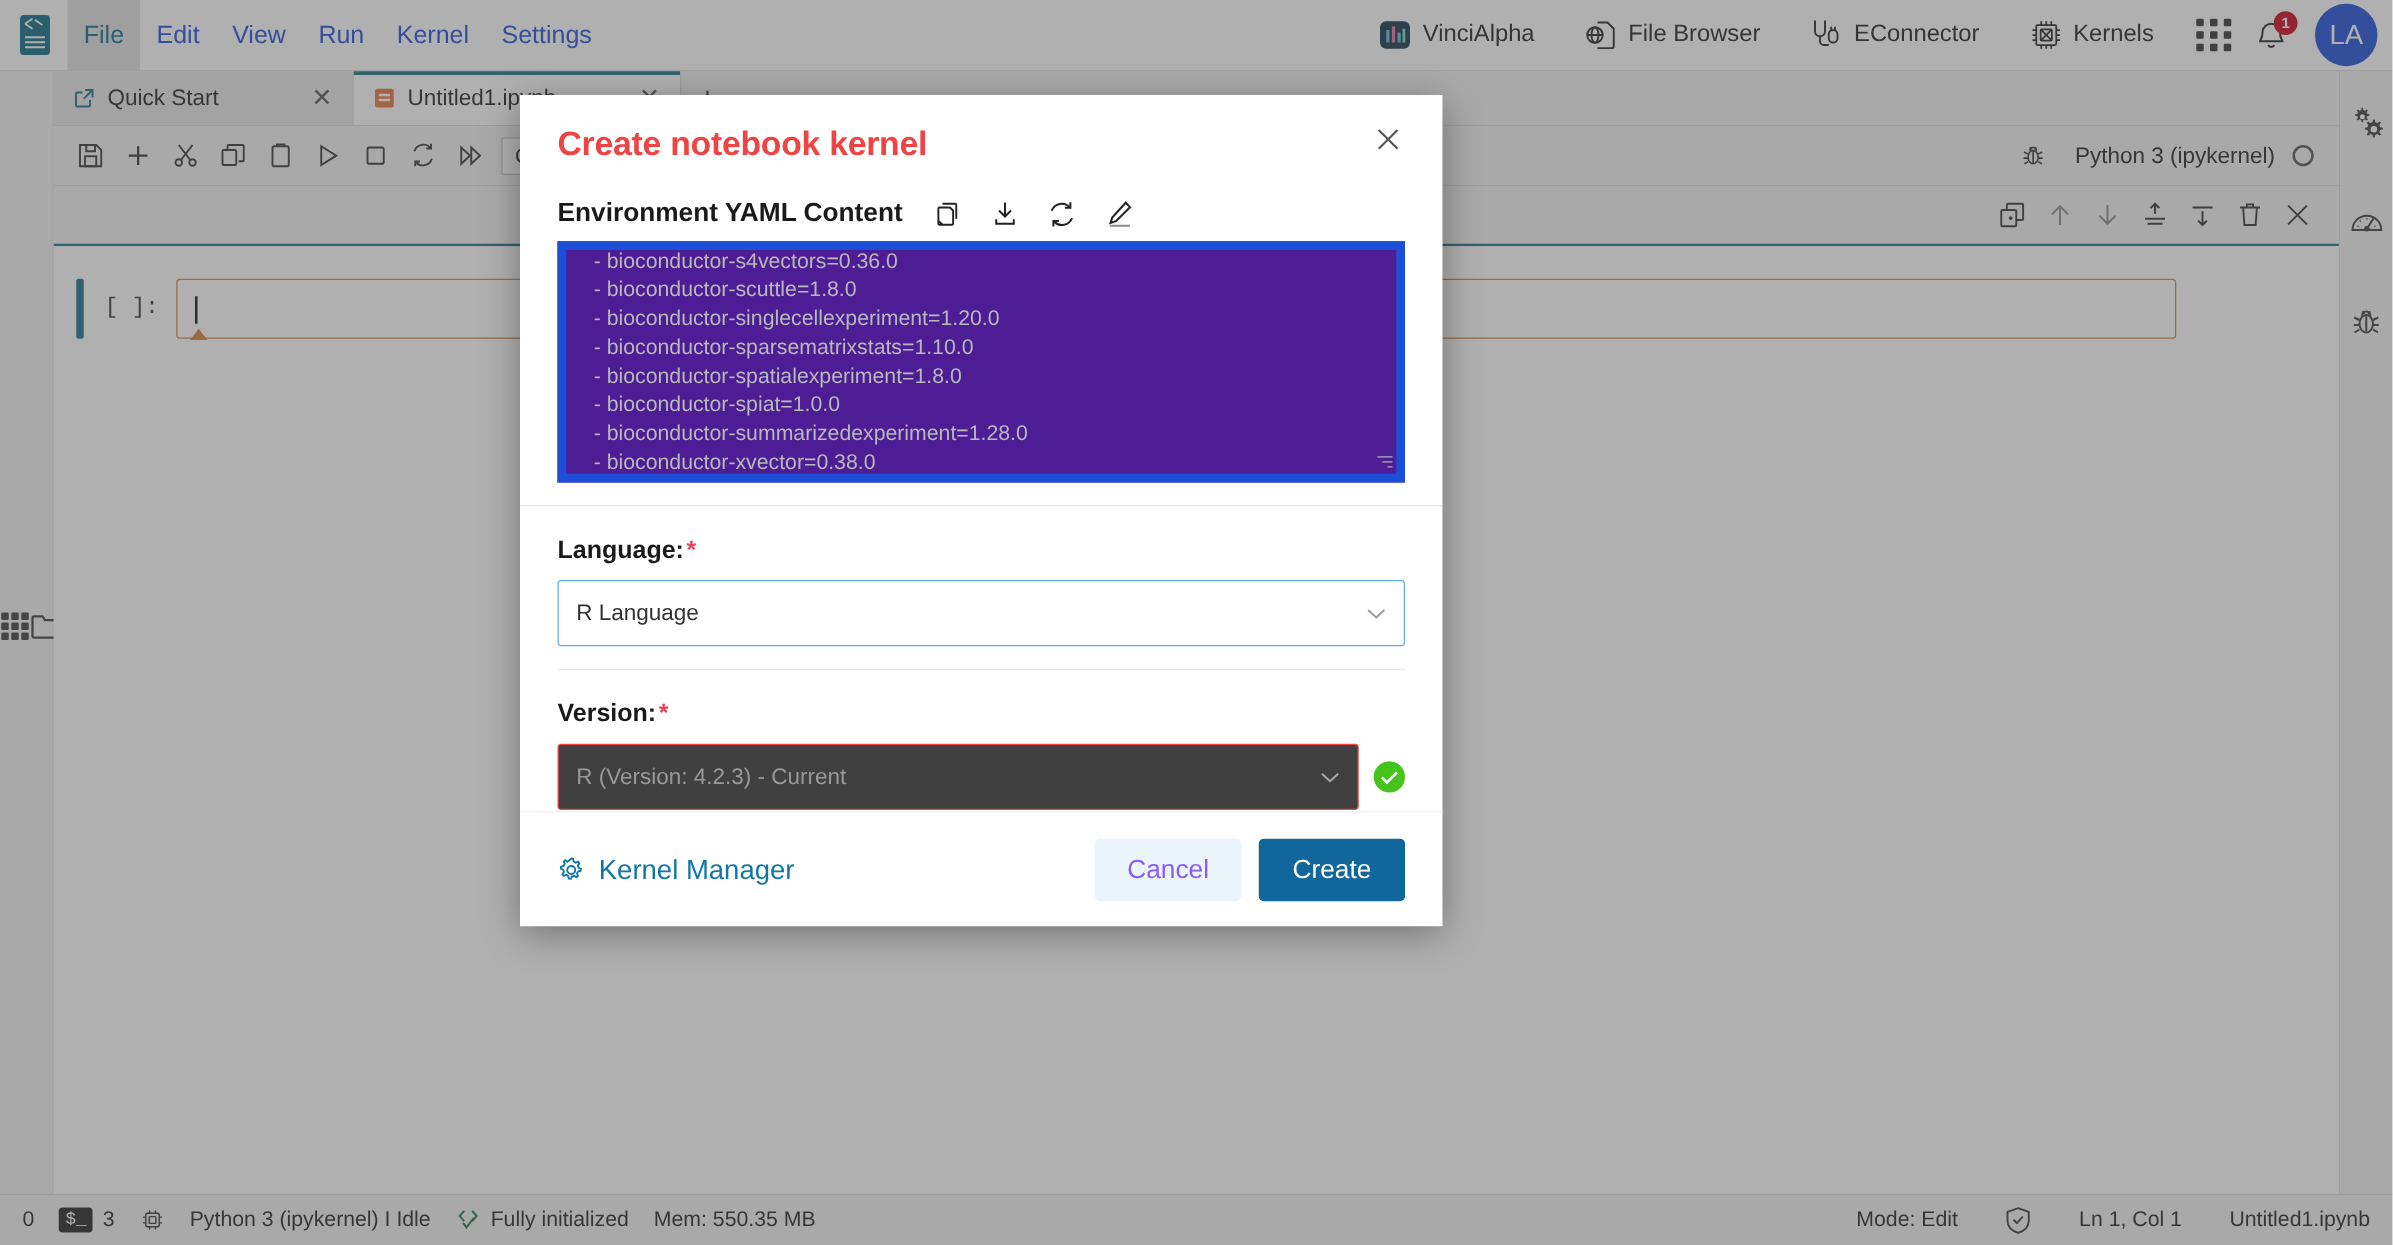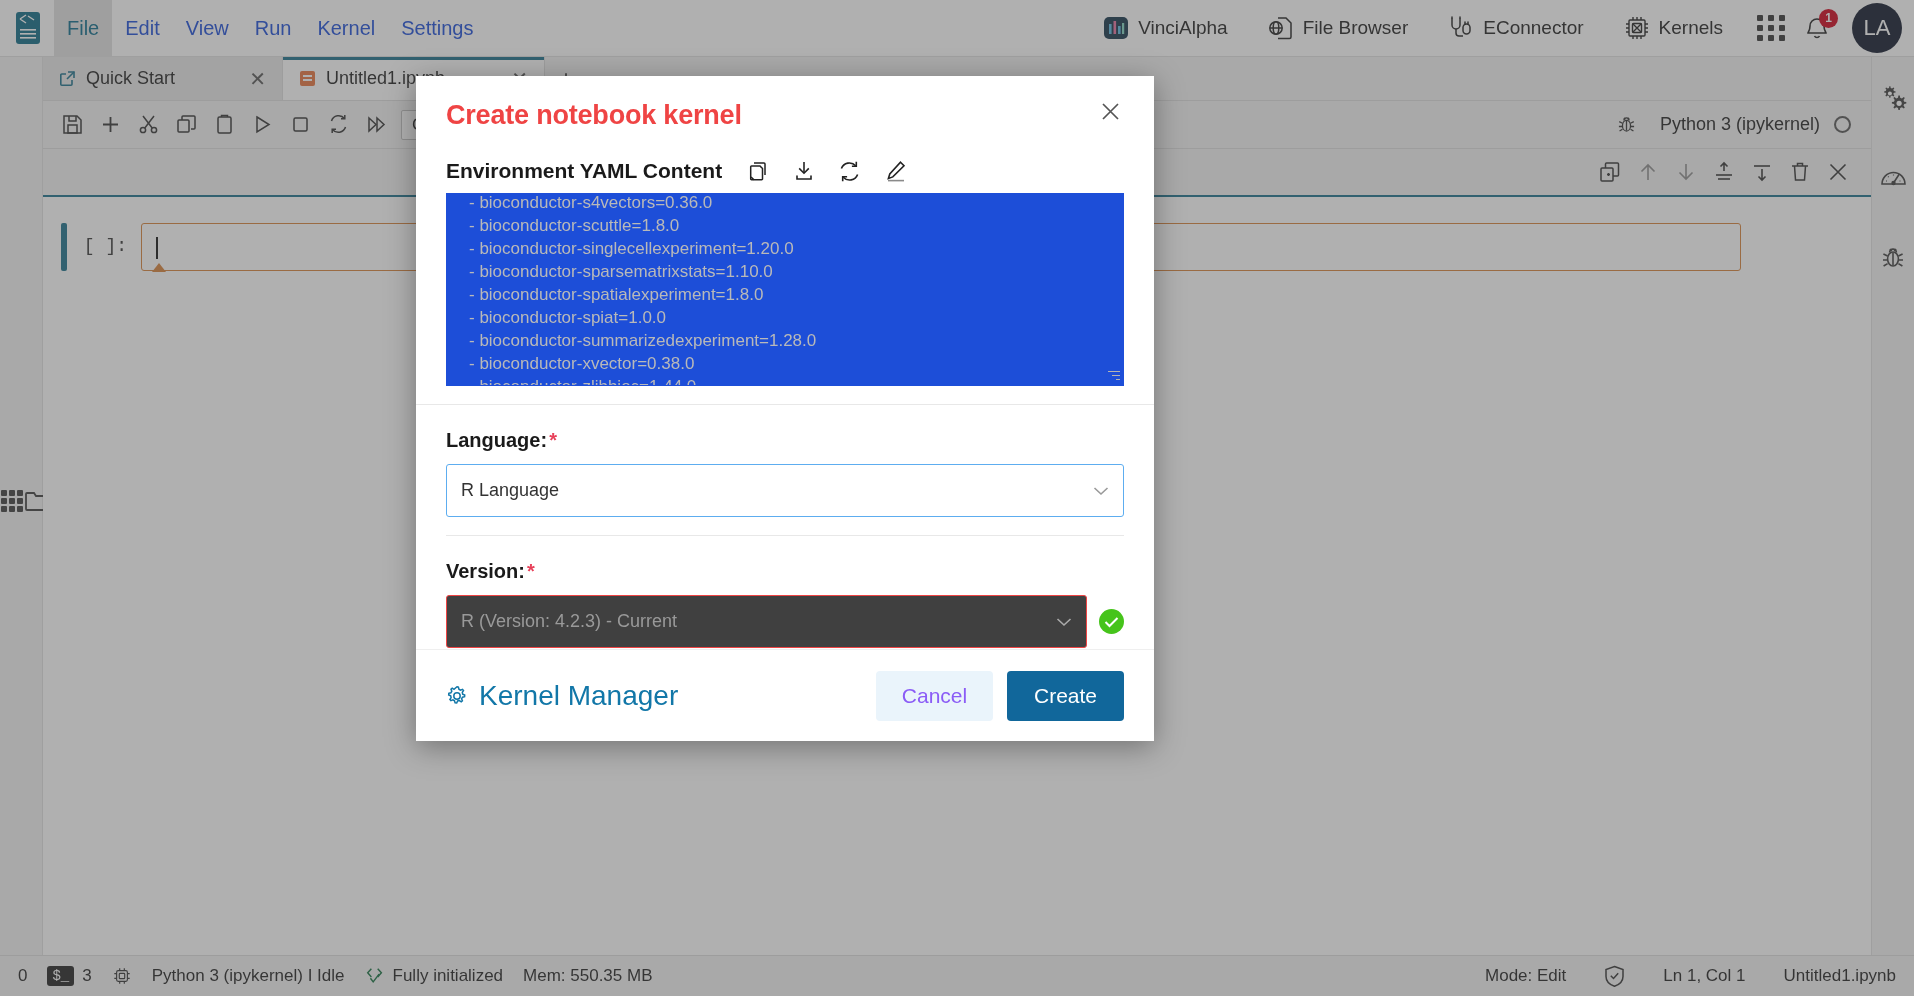--- a/index.html
+++ b/index.html
@@ -33,21 +33,21 @@
   .topnav-item .glyph { display: flex; align-items: center; }
   .grid-dots { display: grid; grid-template-columns: repeat(3, 7px); gap: 4px; margin: 0 18px 0 14px; }
   .grid-dots i { width: 6px; height: 6px; background: #333; border-radius: 1px; display: block; }
   .bell-wrap { position: relative; margin-right: 22px; }
   .badge {
     position: absolute; top: -6px; right: -8px; background: #d0021b; color: #fff;
     font-size: 12px; width: 19px; height: 19px; border-radius: 50%;
     display: flex; align-items: center; justify-content: center; font-weight: bold;
   }
   .avatar {
-    width: 50px; height: 50px; border-radius: 50%; background: #0f172a; color: #fff;
+    width: 50px; height: 50px; border-radius: 50%; background: #1d4ed8; color: #fff;
     display: flex; align-items: center; justify-content: center;
     font-size: 22px; margin-right: 12px;
   }
 
   
   .left-rail {
     position: absolute; top: 57px; left: 0; width: 43px; bottom: 41px;
     background: #f2f2f2; border-right: 1px solid #e0e0e0;
     display: flex; flex-direction: row; align-items: center; padding-top: 14px;
   }
@@ -127,21 +127,21 @@
   .modal-title { font-size: 27px; color: #ef4444; font-weight: 600; letter-spacing: -0.2px; }
   .modal-close { margin-left: auto; font-size: 26px; color: #555; line-height: 1; cursor: pointer; }
   .modal-body { flex: 1; overflow: hidden; position: relative; }
 
   .section-label-row { display: flex; align-items: center; gap: 0; padding: 24px 30px 10px 30px; }
   .section-label { font-size: 21px; font-weight: 700; color: #1a1a1a; }
   .yaml-icons { display: flex; align-items: center; gap: 23px; margin-left: 26px; }
   .yaml-icon { color: #222; display: flex; align-items: center; }
 
   .yaml-box {
-    margin: 0 30px; height: 193px; background: #1d4ed8; border: 1px solid #1d4ed8;
+    margin: 0 30px; height: 193px; background: #4c1d95; border: 7px solid #1d4ed8;
     position: relative; overflow: hidden;
   }
   .yaml-inner { padding: 6px 0 0 22px; }
   .yaml-line { font-size: 17px; color: #b9b9b9; line-height: 23px; white-space: nowrap; }
   .yaml-line.clipped-top { margin-top: -9px; }
   .resize-grip { position: absolute; right: 3px; bottom: 3px; width: 14px; height: 14px; }
   .resize-grip span { display: block; height: 1px; background: #b3b3b3; margin-top: 3px; }
   .resize-grip span:nth-child(1) { width: 12px; margin-left: 2px; }
   .resize-grip span:nth-child(2) { width: 8px; margin-left: 6px; }
   .resize-grip span:nth-child(3) { width: 4px; margin-left: 10px; }
@@ -161,21 +161,21 @@
   .select-with-status .select { flex: 1; }
   .check-circle {
     width: 25px; height: 25px; border-radius: 50%; background: #46c41b;
     display: flex; align-items: center; justify-content: center; flex: 0 0 auto;
   }
 
   .modal-foot {
     height: 92px; display: flex; align-items: center; padding: 0 30px;
     border-top: 1px solid #efefef;
   }
-  .kernel-mgr { display: flex; align-items: center; gap: 11px; color: #1277a8; font-size: 28px; }
+  .kernel-mgr { display: flex; align-items: center; gap: 11px; color: #1277a8; font-size: 22px; }
   .foot-btns { margin-left: auto; display: flex; gap: 14px; }
   .btn {
     height: 50px; min-width: 117px; display: flex; align-items: center; justify-content: center;
     font-size: 21px; border-radius: 4px; cursor: pointer;
   }
   .btn-cancel { background: #eaf4fb; color: #8b5cf6; }
   .btn-create { background: #11679b; color: #fff; }
 
   svg { display: block; }
 </style>

